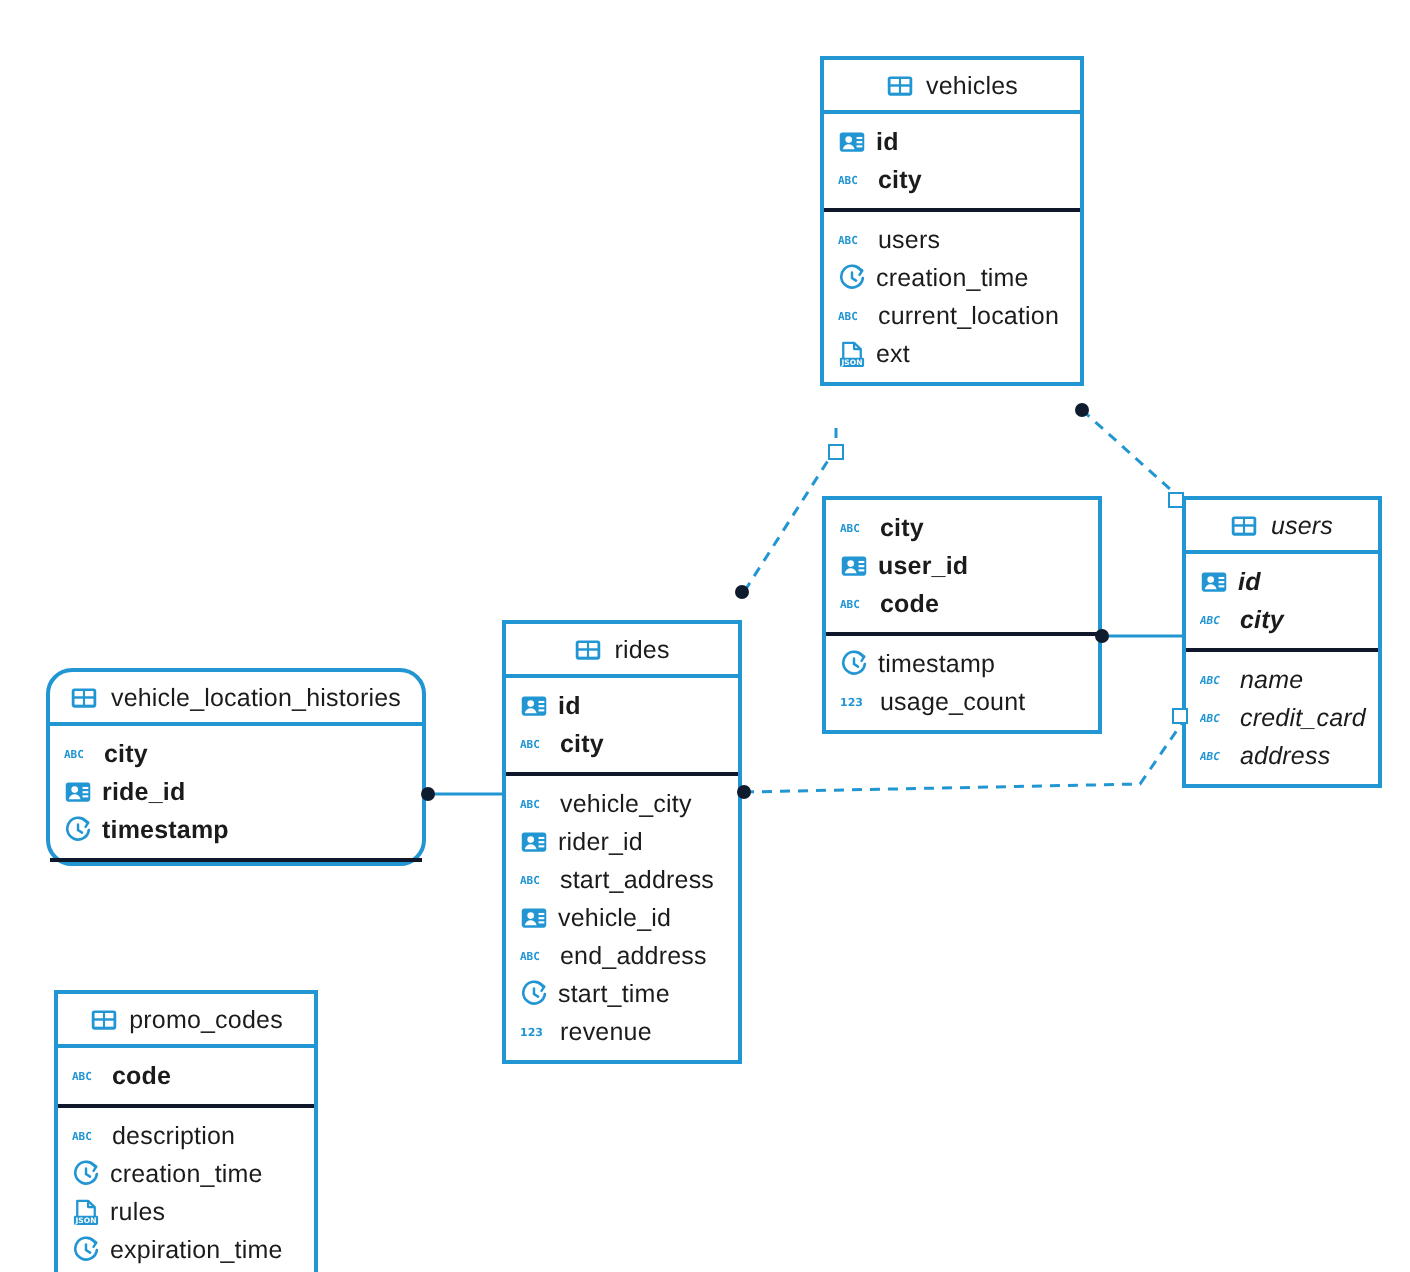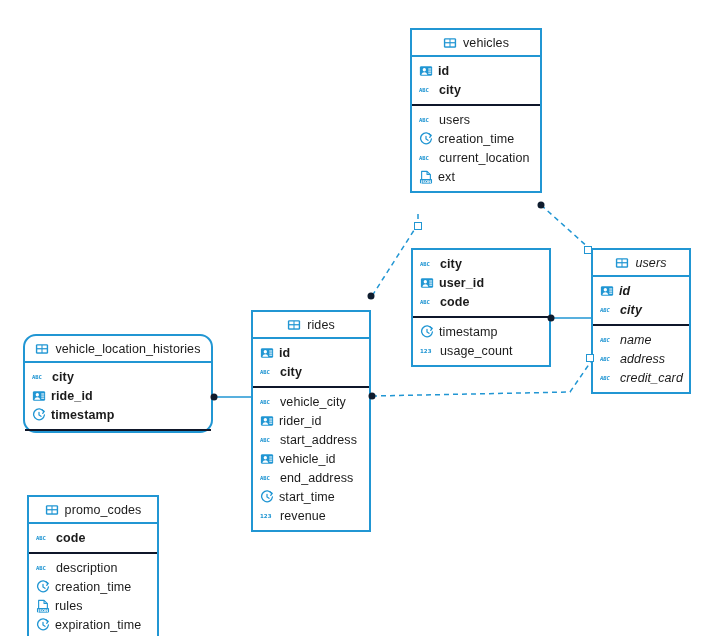--- a/index.html
+++ b/index.html
@@ -298,29 +298,29 @@
             </svg>
           </span>
           <span class="field-label">name</span>
         </div>
         <div class="field">
           <span class="ic">
             <svg width="15" height="13" viewBox="0 0 30 16">
               <text x="0" y="12.5" font-family="&quot;DejaVu Sans Mono&quot;, monospace" font-size="11" font-weight="bold" fill="#2196d3">ABC</text>
             </svg>
           </span>
+          <span class="field-label">credit_card</span>
+        </div>
+        <div class="field">
+          <span class="ic">
+            <svg width="15" height="13" viewBox="0 0 30 16">
+              <text x="0" y="12.5" font-family="&quot;DejaVu Sans Mono&quot;, monospace" font-size="11" font-weight="bold" fill="#2196d3">ABC</text>
+            </svg>
+          </span>
           <span class="field-label">address</span>
-        </div>
-        <div class="field">
-          <span class="ic">
-            <svg width="15" height="13" viewBox="0 0 30 16">
-              <text x="0" y="12.5" font-family="&quot;DejaVu Sans Mono&quot;, monospace" font-size="11" font-weight="bold" fill="#2196d3">ABC</text>
-            </svg>
-          </span>
-          <span class="field-label">credit_card</span>
         </div>
       </div>
     </div>
     <div class="table-box" style="left: 251px; top: 288px; width: 120px; margin-top: 22px;">
       <div class="tbl-header">
         <span class="ic">
           <svg width="14" height="14" viewBox="0 0 16 16">
             <rect x="1" y="2.5" width="14" height="11" rx="1.6" fill="#2196d3"></rect>
             <rect x="2.6" y="4" width="4.8" height="3" fill="#fff"></rect>
             <rect x="8.6" y="4" width="4.8" height="3" fill="#fff"></rect>

